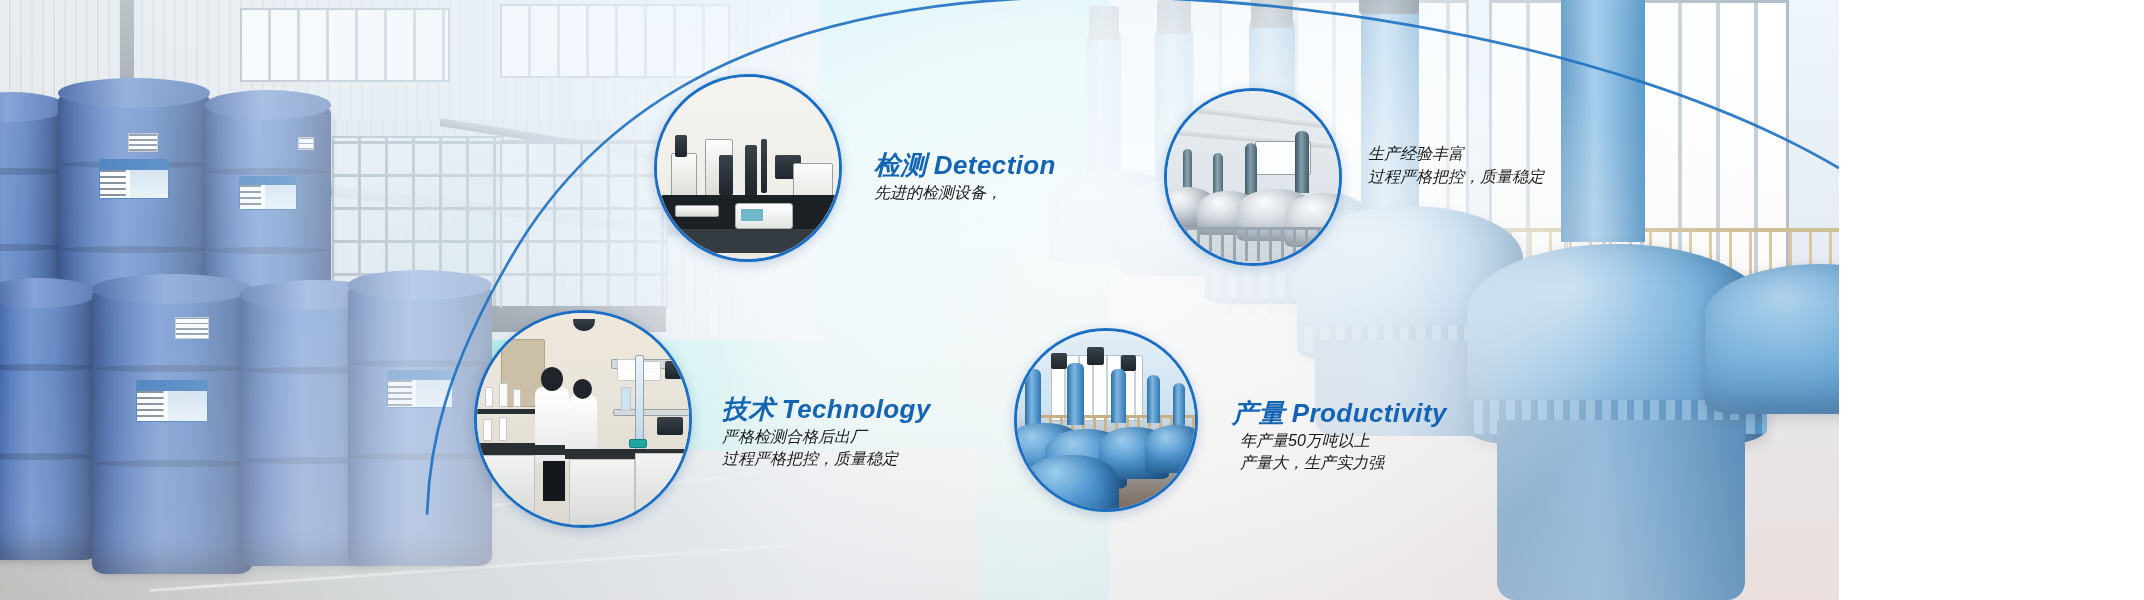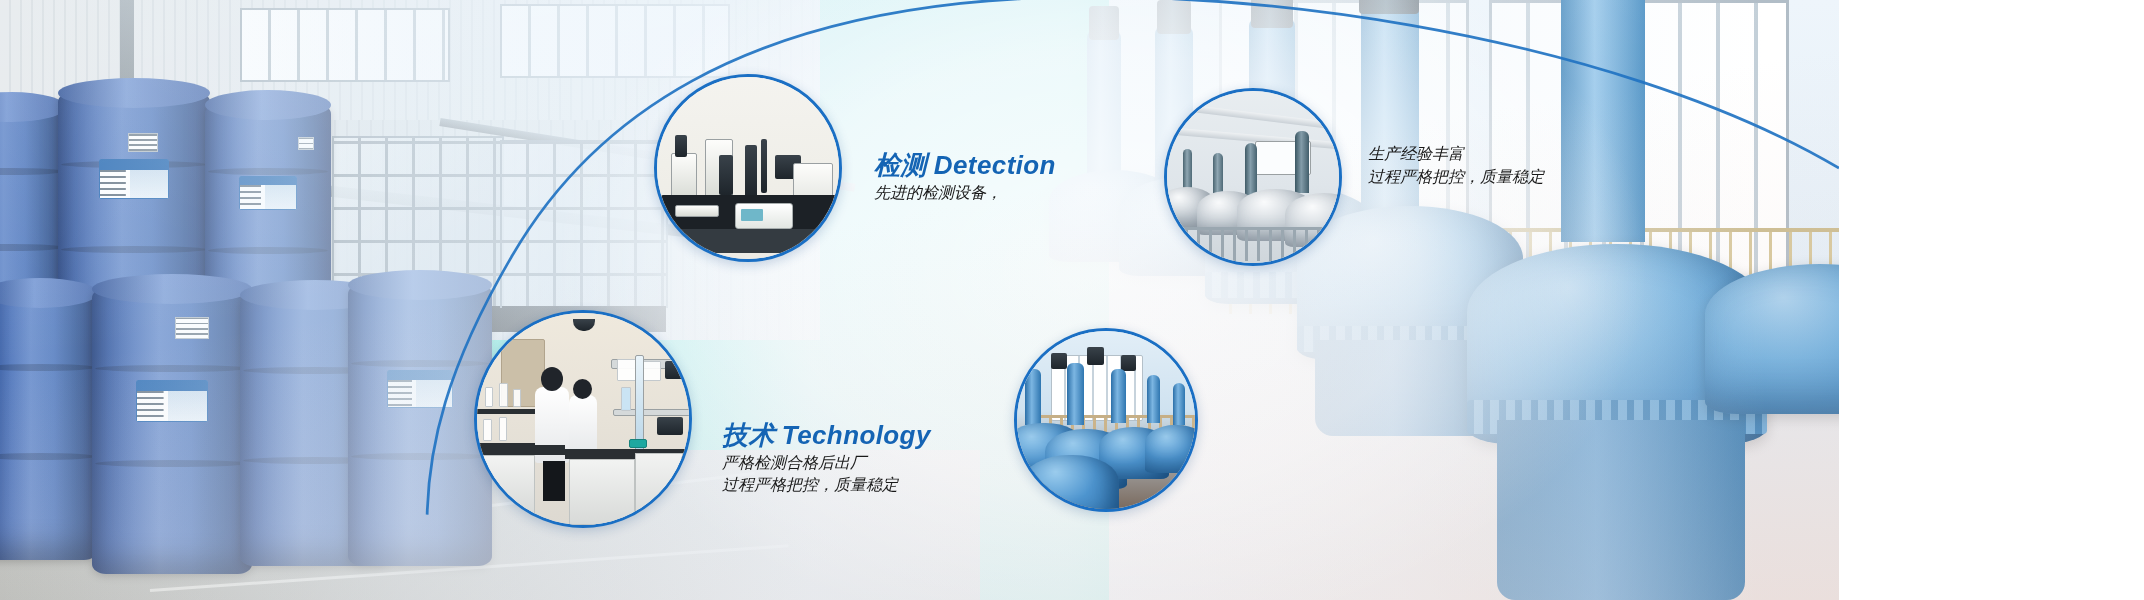--- a/index.html
+++ b/index.html
@@ -466,22 +466,29 @@
       <span>检测</span><span class="en">Detection</span>
     </div>
     <div class="blk-line">先进的检测设备，</div>
   </div>
 
   <div class="block" style="left:1368px;top:143px;">
     <div class="blk-line">生产经验丰富</div>
     <div class="blk-line">过程严格把控，质量稳定</div>
   </div>
 
-  <div class="block" style="left:722px;top:420px;">
+  <div class="block" style="left:722px;top:394px;">
     <div class="blk-title">
       <span>技术</span><span class="en">Technology</span>
     </div>
     <div class="blk-line">严格检测合格后出厂</div>
     <div class="blk-line">过程严格把控，质量稳定</div>
   </div>
 
+  <div class="block" style="left:1232px;top:398px;">
+    <div class="blk-title">
+      <span>产量</span><span class="en">Productivity</span>
+    </div>
+    <div class="blk-line" style="padding-left:8px;">年产量50万吨以上</div>
+    <div class="blk-line" style="padding-left:8px;">产量大，生产实力强</div>
+  </div>
 
 </div>
 
 </body></html>

